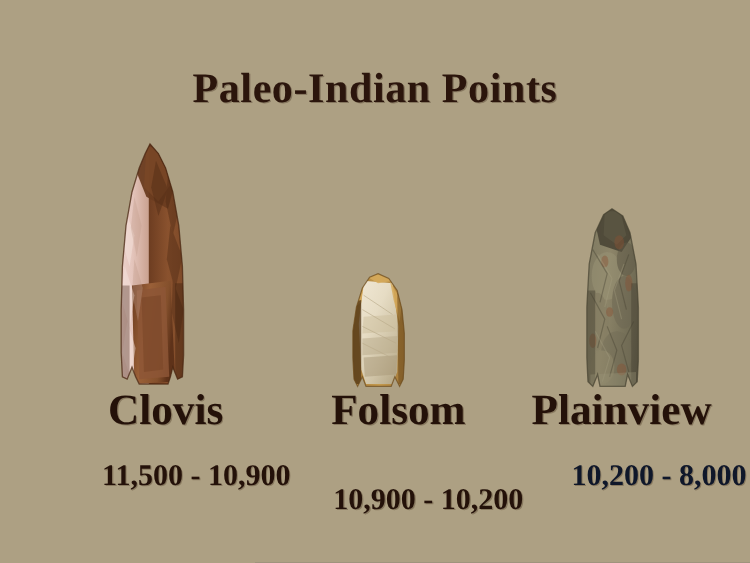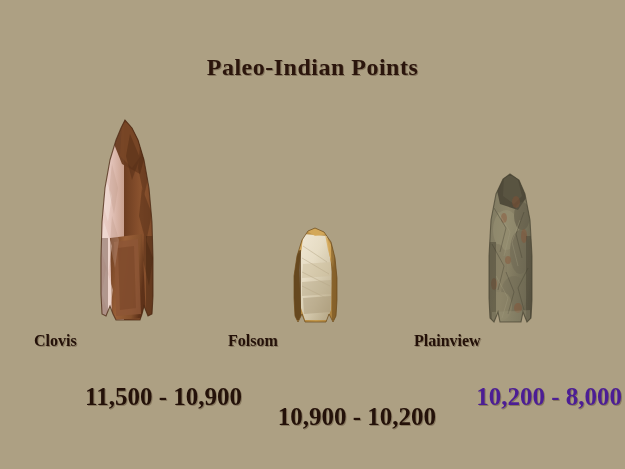--- a/index.html
+++ b/index.html
@@ -21,34 +21,35 @@
 
   
   #title {
     position: absolute;
     left: 0;
     top: 54px;
     width: 625px;
     text-align: center;
     font-family: "Liberation Serif", "DejaVu Serif", serif;
     font-weight: bold;
-    font-size: 24px;
+    font-size: 35px;
     letter-spacing: 0.5px;
     color: #2b150c;
     text-shadow: 1px 1px 0 rgba(60,40,25,0.35);
     white-space: nowrap;
   }
 
   
   .name-label {
     position: absolute;
-    top: 332px;
+    top: 320px;
+    text-align: center;
     font-family: "Liberation Serif", "DejaVu Serif", serif;
     font-weight: bold;
-    font-size: 16px;
+    font-size: 36px;
     color: #241109;
     text-shadow: 1px 1px 0 rgba(70,50,30,0.35);
     white-space: nowrap;
   }
   .date-label {
     position: absolute;
     top: 383px;
     text-align: right;
     font-family: "Liberation Serif", "DejaVu Serif", serif;
     font-weight: bold;
@@ -269,15 +270,15 @@
                L18,146 L17,126 L17,84 L19,48 L24,22 L31,7 Z" fill="none" stroke="#474332" stroke-width="1.1" opacity="0.7"></path>
     </svg>
   </div>
 
   <div class="name-label col-1" style="color: rgb(36, 17, 9);">Clovis</div>
   <div class="name-label col-3" style="color: rgb(36, 17, 9);">Plainview</div>
   <div class="name-label col-2" style="color: rgb(36, 17, 9);">Folsom</div>
 
   <div class="date-label col-1" style="color: rgb(36, 17, 9);">11,500 - 10,900</div>
   <div class="date-label col-2" style="color: rgb(36, 17, 9); margin-top: 20px;">10,900 - 10,200</div>
-  <div class="date-label col-3" style="color: #4c1d95;">10,200 - 8,000</div>
+  <div class="date-label col-3" style="color: #0f172a;">10,200 - 8,000</div>
 
 </div>
 
 </body></html>

